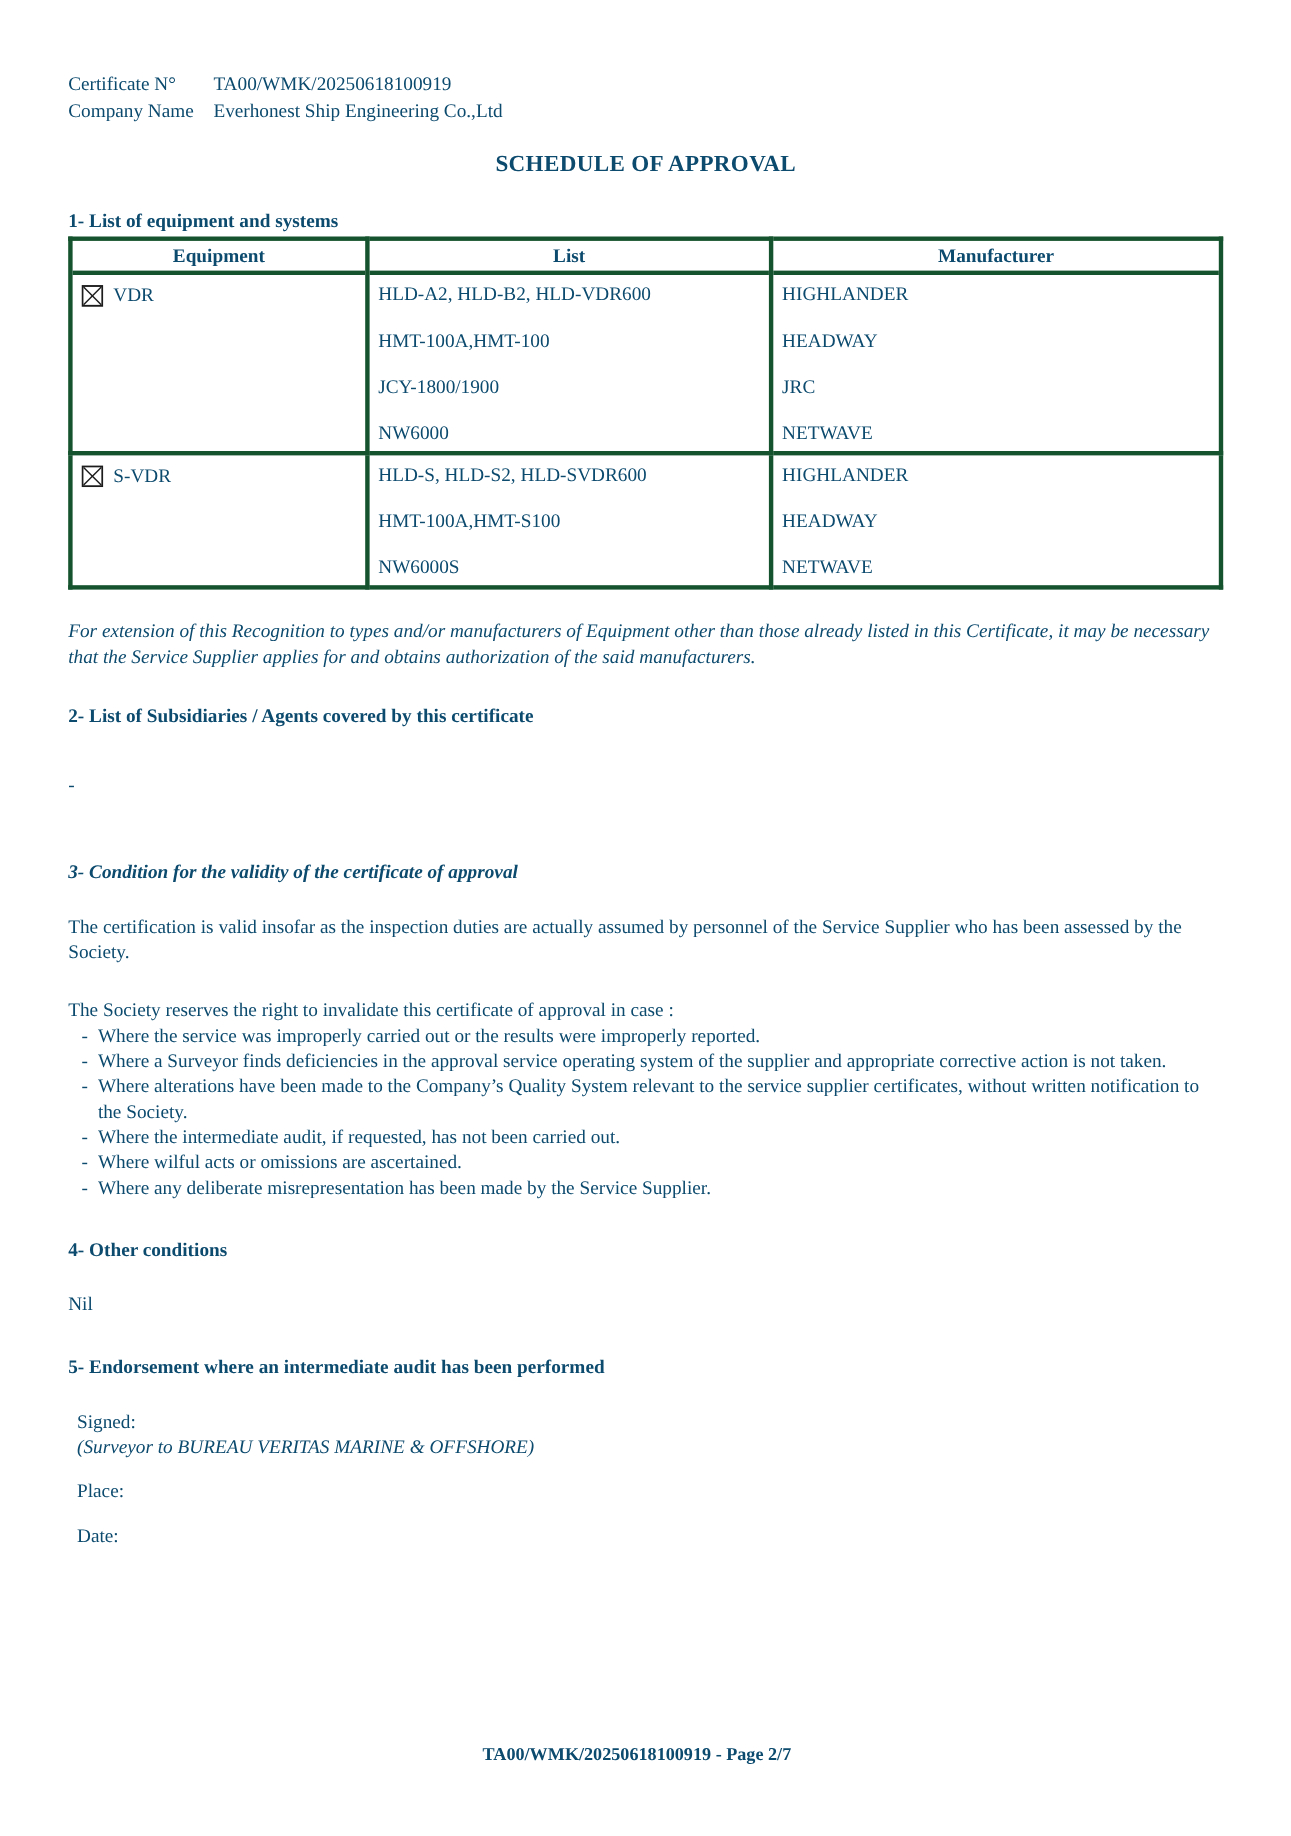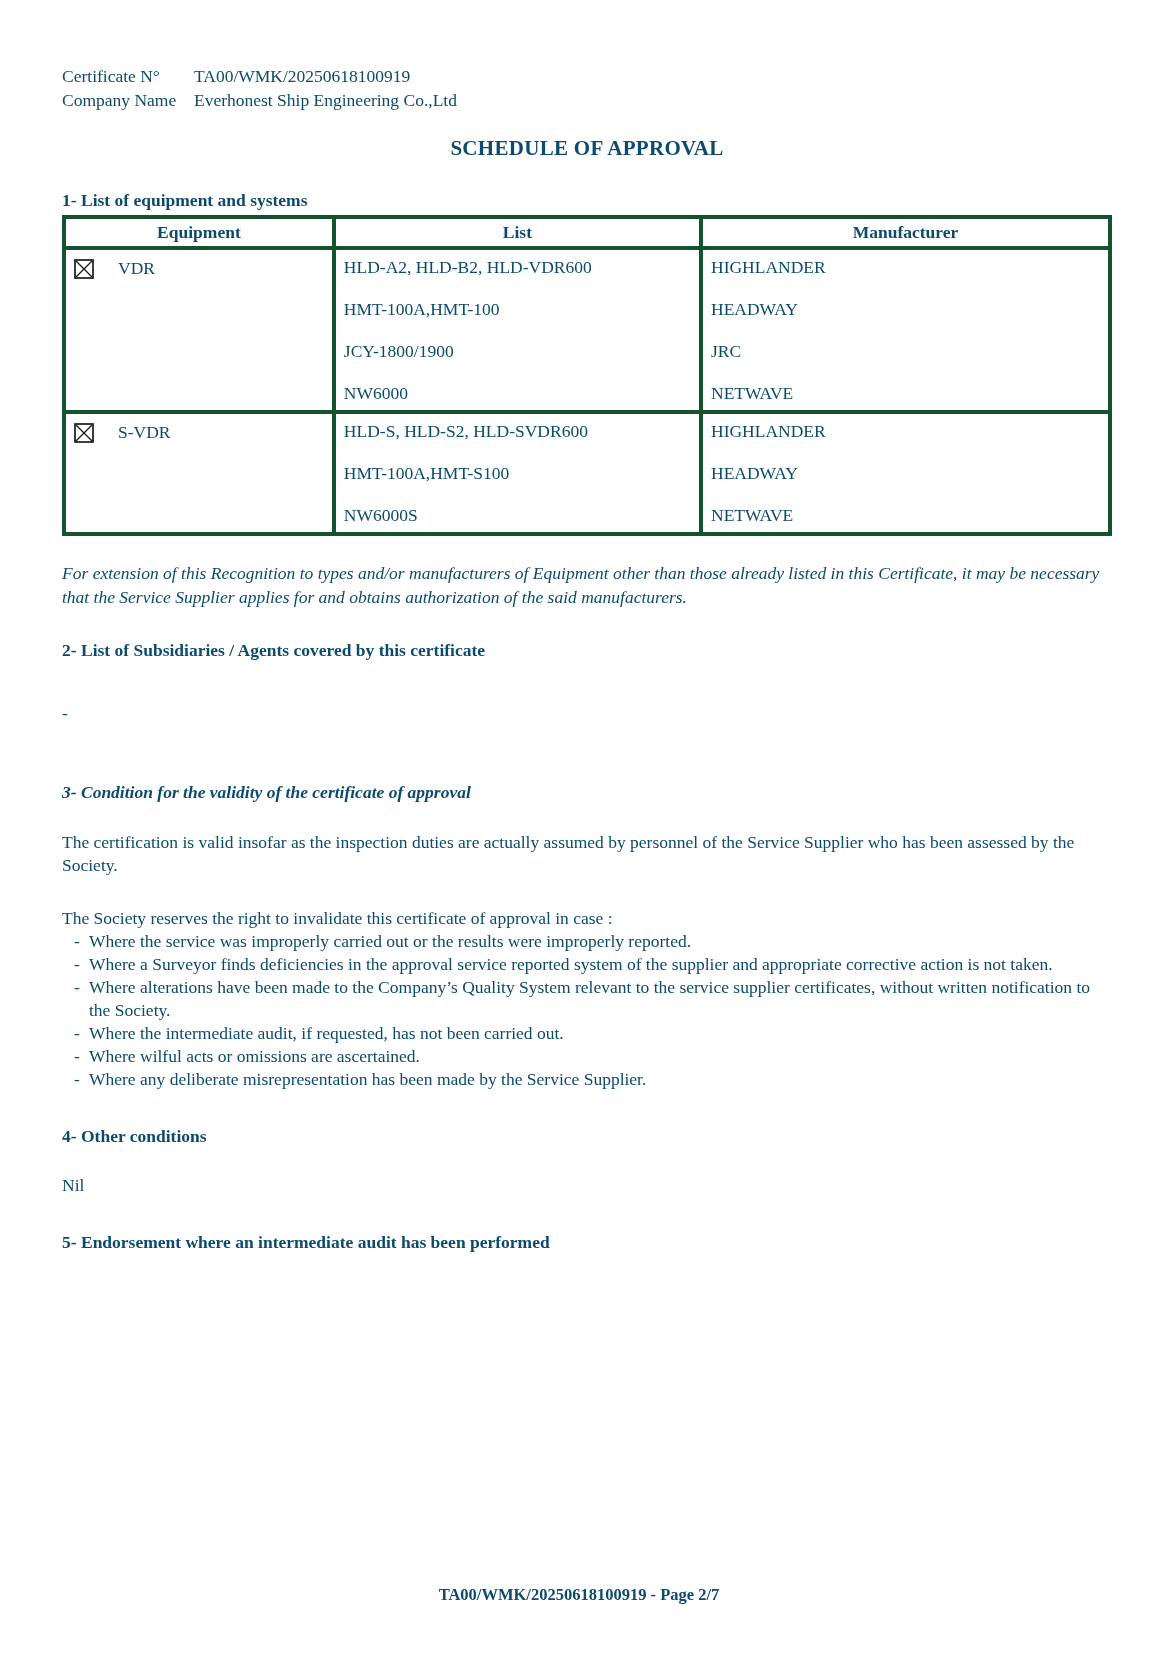--- a/index.html
+++ b/index.html
@@ -52,21 +52,21 @@
     font-size: 17.5px;
   }
   table.equip td { vertical-align: top; padding: 7px 8px 6px 8px; }
   table.equip tr.data-row + tr.data-row td { border-top-width: 2px; }
   td.equip-cell { vertical-align: middle; }
   .col-equipment { width: 25.8%; }
   .col-type { width: 35.1%; }
   .col-manufacturer { width: 39.1%; }
   .entry { line-height: 21px; }
   .entry + .entry { margin-top: 21px; }
-  .equip-name { display: flex; align-items: center; gap: 24px; }
+  .equip-name { display: flex; align-items: center; gap: 9px; }
   .checkbox-glyph { display: inline-block; width: 20px; height: 20px; flex: 0 0 20px; }
 
   .note {
     font-style: italic;
     margin-top: 25px;
     line-height: 24px;
   }
 
   .h2-heading { margin-top: 30px; }
   .dash-content { margin-top: 40px; }
@@ -195,28 +195,34 @@
     <div class="note">For extension of this Recognition to types and/or manufacturers of Equipment other than those already listed in this Certificate, it may be necessary that the Service Supplier applies for and obtains authorization of the said manufacturers.</div>
 
     <div class="section-heading h2-heading">2- List of Subsidiaries / Agents covered by this certificate</div>
     <div class="dash-content">-</div>
 
     <div class="section-heading h3-heading">3- Condition for the validity of the certificate of approval</div>
     <div class="para">The certification is valid insofar as the inspection duties are actually assumed by personnel of the Service Supplier who has been assessed by the Society.</div>
     <div class="para-tight">The Society reserves the right to invalidate this certificate of approval in case :</div>
     <ul class="conditions">
       <li>Where the service was improperly carried out or the results were improperly reported.</li>
-      <li>Where a Surveyor finds deficiencies in the approval service reported system of the supplier and appropriate corrective action is not taken.</li>
+      <li>Where a Surveyor finds deficiencies in the approval service operating system of the supplier and appropriate corrective action is not taken.</li>
       <li>Where alterations have been made to the Company’s Quality System relevant to the service supplier certificates, without written notification to the Society.</li>
       <li>Where the intermediate audit, if requested, has not been carried out.</li>
       <li>Where wilful acts or omissions are ascertained.</li>
       <li>Where any deliberate misrepresentation has been made by the Service Supplier.</li>
     </ul>
 
     <div class="section-heading h4-heading">4- Other conditions</div>
     <div class="nil-content">Nil</div>
 
     <div class="section-heading h5-heading">5- Endorsement where an intermediate audit has been performed</div>
+    <div class="sign-block">
+      <div>Signed:</div>
+      <div class="surveyor-note">(Surveyor to BUREAU VERITAS MARINE &amp; OFFSHORE)</div>
+      <div class="place-line">Place:</div>
+      <div class="date-line">Date:</div>
+    </div>
 
   </div>
 
   <div class="footer">TA00/WMK/20250618100919 - Page 2/7</div>
 </div>
 
 </body></html>

